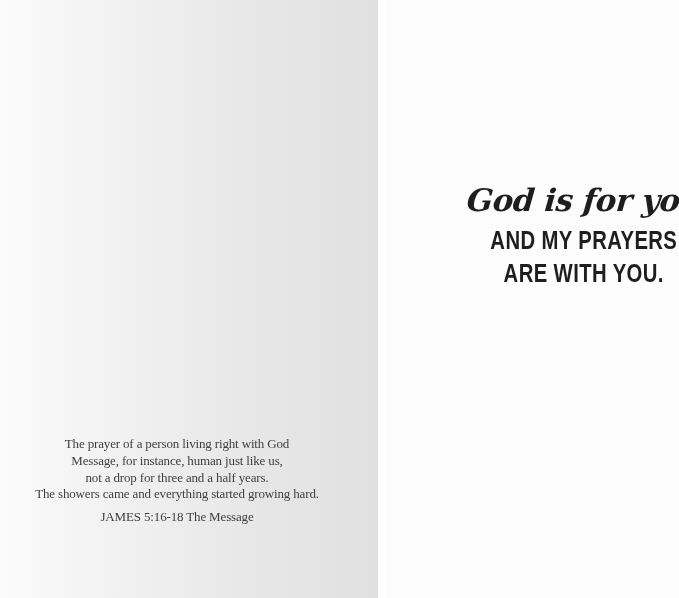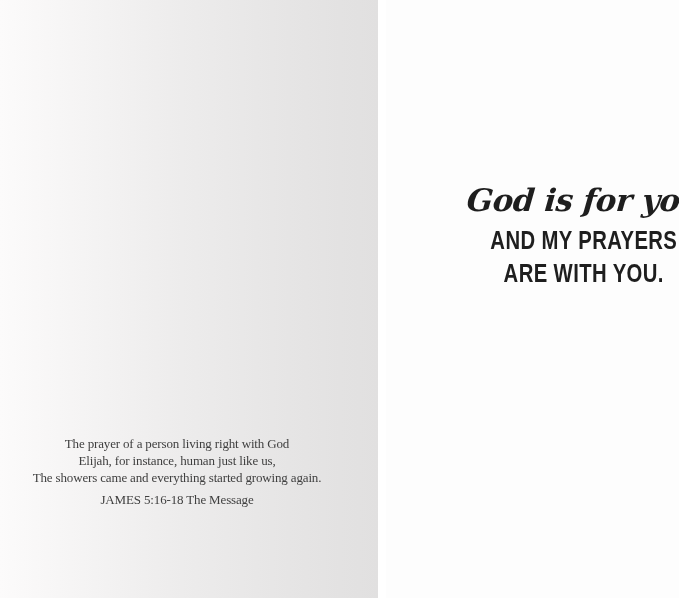--- a/index.html
+++ b/index.html
@@ -90,22 +90,23 @@
 <body>
 
 <div class="card-photo">
 
   <div class="left-page"></div>
   <div class="fold-gutter"></div>
   <div class="right-page"></div>
 
   <div class="verse-block">
     <div class="verse-line">The prayer of a person living right with God</div>
-    <div class="verse-line">Elijah, for instance, human just like us,</div>
-    <div class="verse-line">The showers came and everything started growing again.</div>
+    <div class="verse-line">Message, for instance, human just like us,</div>
+    <div class="verse-line">not a drop for three and a half years.</div>
+    <div class="verse-line">The showers came and everything started growing hard.</div>
     <div class="verse-reference">JAMES 5:16-18 The Message</div>
   </div>
 
   <div class="sentiment-block">
     <div class="sentiment-script">God is for you</div>
     <div class="sentiment-caps">AND MY PRAYERS</div>
     <div class="sentiment-caps">ARE WITH YOU.</div>
   </div>
 
 </div>

